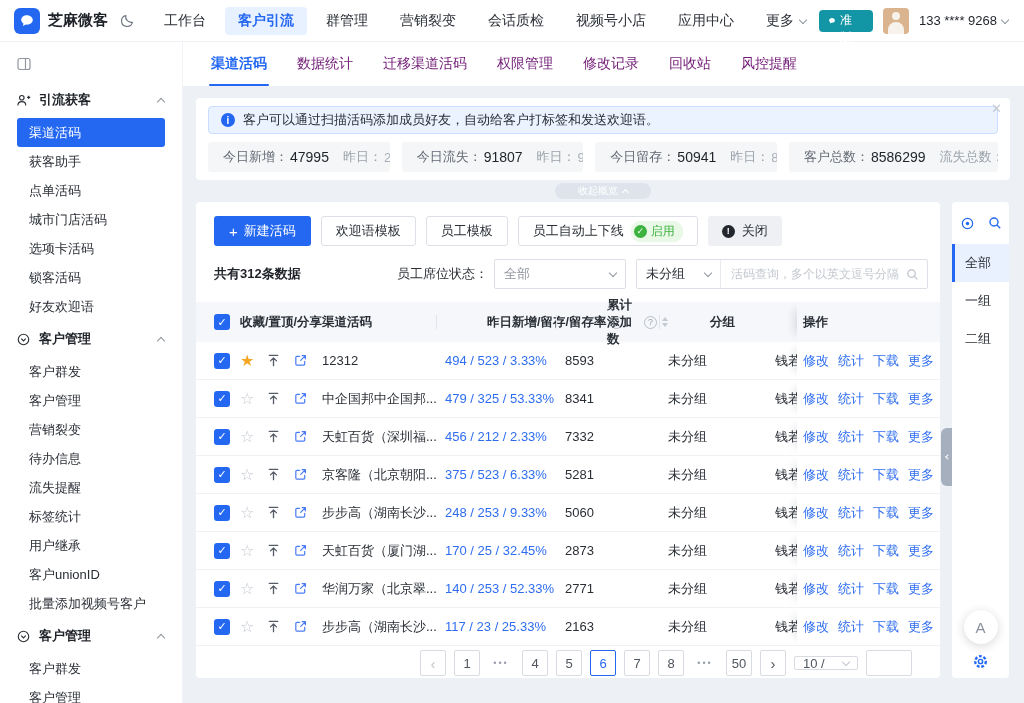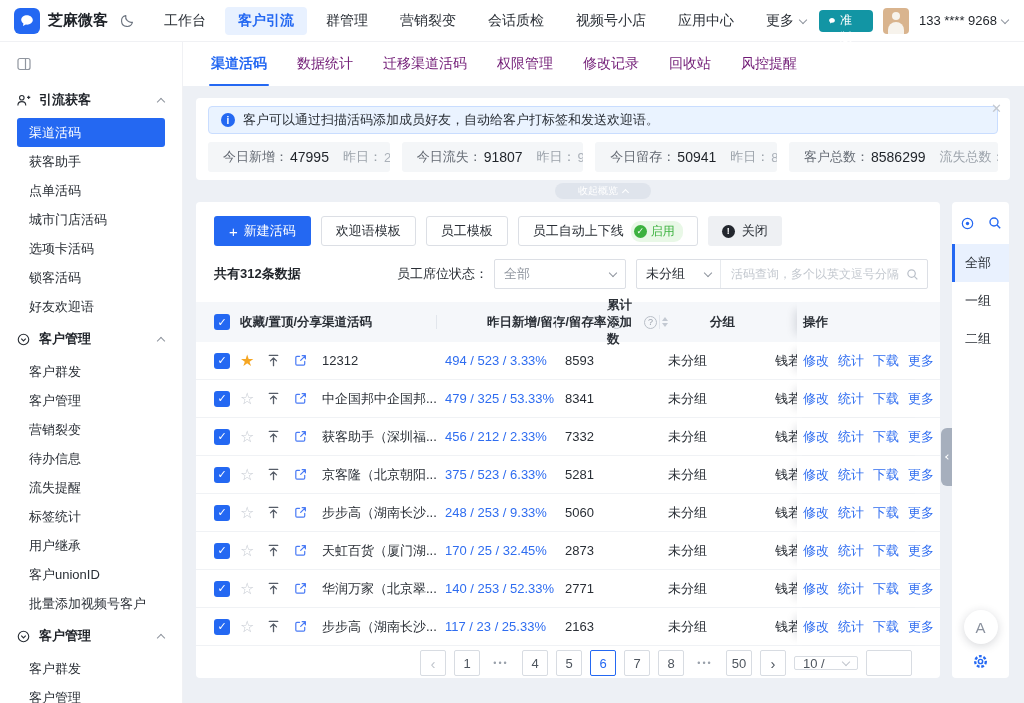--- a/index.html
+++ b/index.html
@@ -504,21 +504,21 @@
                       <path d="M8 13.5V5.2M4.8 8.4L8 5.2l3.2 3.2" fill="none" stroke="#565d68" stroke-width="1.4" stroke-linecap="round" stroke-linejoin="round"></path>
                     </svg>
                   </span>
                   <span class="icon-btn">
                     <svg width="15" height="15" viewBox="0 0 16 16">
                       <path d="M7 3.5H4.2C3.5 3.5 3 4 3 4.7v7.1c0 .7.5 1.2 1.2 1.2h7.1c.7 0 1.2-.5 1.2-1.2V9" fill="none" stroke="#4a7bf5" stroke-width="1.3" stroke-linecap="round"></path>
                       <path d="M9.8 2.8h3.4v3.4M13 3L8.2 7.8" fill="none" stroke="#4a7bf5" stroke-width="1.3" stroke-linecap="round" stroke-linejoin="round"></path>
                     </svg>
                   </span>
                 </span>
-                <span class="c-name">获客助手（深圳福...</span>
+                <span class="c-name">天虹百货（深圳福...</span>
                 <span class="c-stats">456 / 212 / 2.33%</span>
                 <span class="c-total">7332</span>
                 <span class="c-group">未分组</span>
                 <span class="c-staff">钱若霏</span>
                 <span class="c-ops">
                   <a>修改</a>
                   <a>统计</a>
                   <a>下载</a>
                   <a>更多</a>
                 </span>

